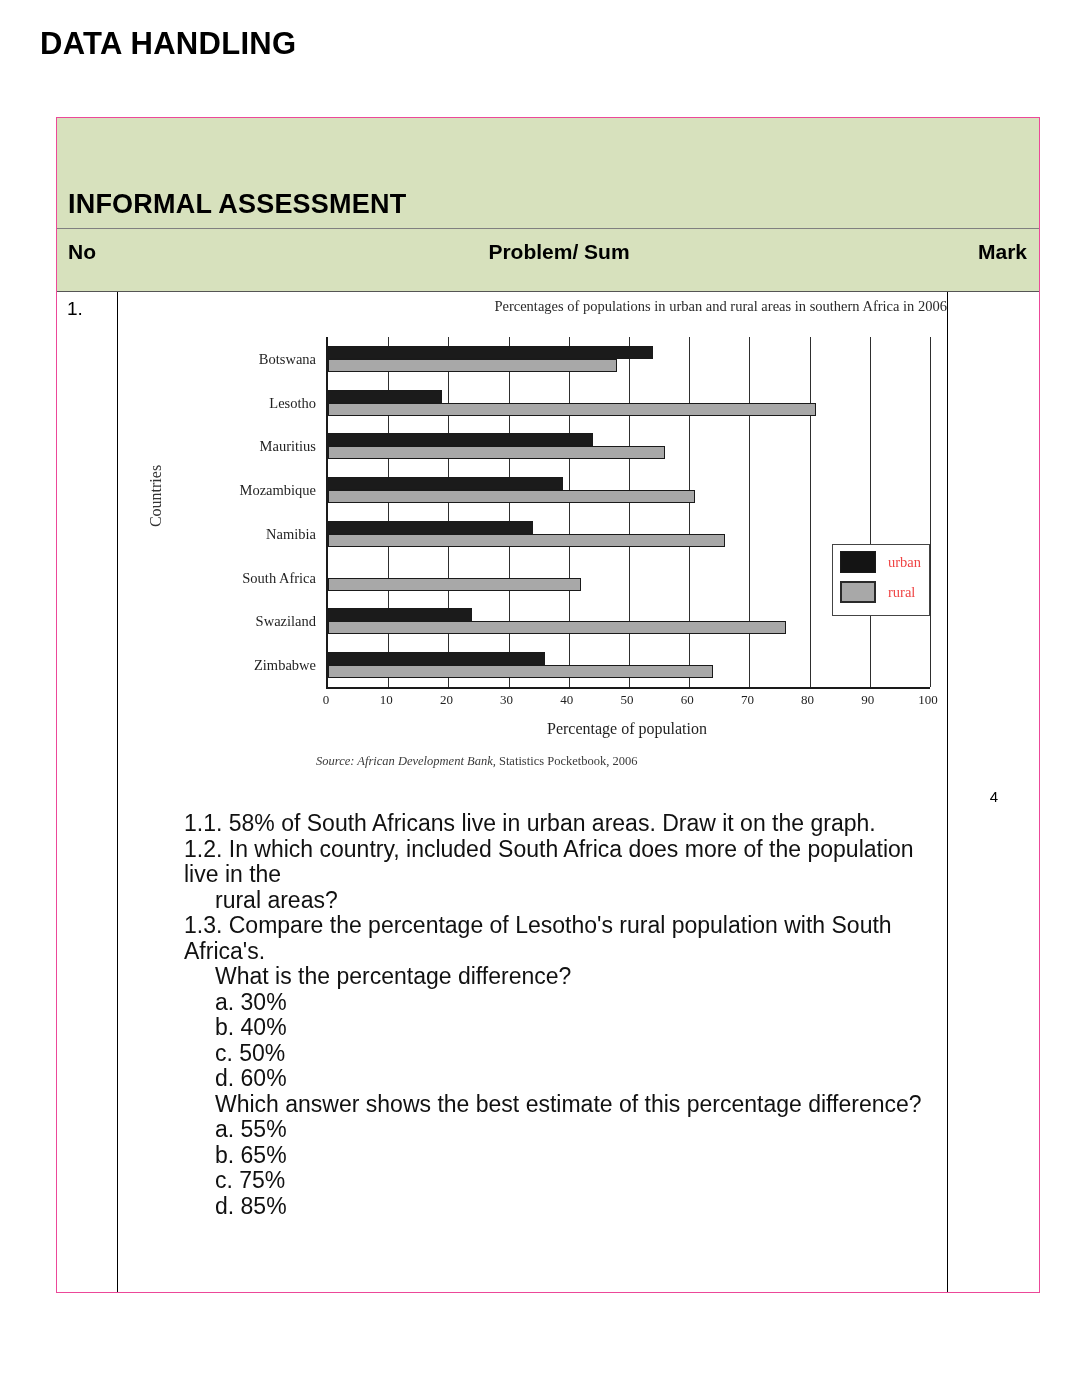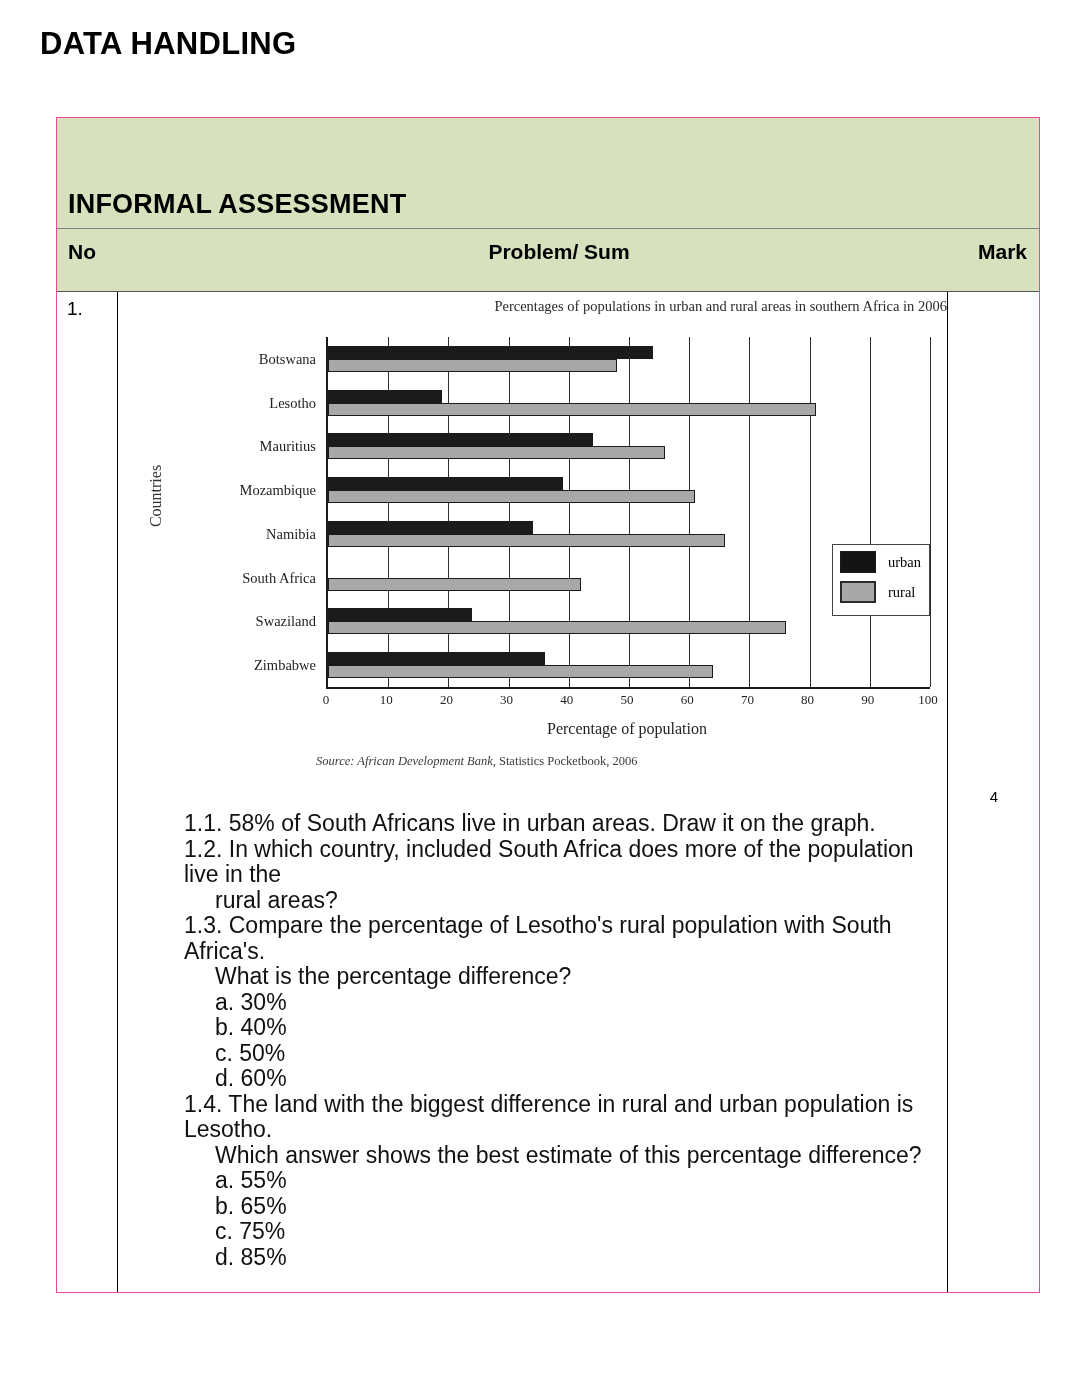--- a/index.html
+++ b/index.html
@@ -238,21 +238,21 @@
     border: 1px solid #1a1a1a;
     box-sizing: border-box;
   }
   .legend-swatch.urban { background: #141414; }
   .legend-swatch.rural { background: #a8a8a8; border: 2px solid #2a2a2a; }
   .legend-text {
     position: absolute;
     left: 48px; top: 3px;
     font-family: "Liberation Serif", serif;
     font-size: 14.5px;
-    color: #000000;
+    color: #ef4444;
   }
 
   
   .questions {
     position: absolute;
     left: 66px;
     top: 519px;
     width: 760px;
     font-size: 23px;
     line-height: 25.5px;
@@ -376,21 +376,20 @@
           </div>
           <div class="q-item">
             <span class="q-line">1.3. Compare the percentage of Lesotho's rural population with South Africa's.</span>
             <span class="q-cont">What is the percentage difference?</span>
             <span class="q-opt">a. 30%</span>
             <span class="q-opt">b. 40%</span>
             <span class="q-opt">c. 50%</span>
             <span class="q-opt">d. 60%</span>
           </div>
           <div class="q-item">
-            <span class="q-line">1.4. The land with the biggest difference in rural and urban population is Lesotho.</span>
             <span class="q-cont">Which answer shows the best estimate of this percentage difference?</span>
             <span class="q-opt">a. 55%</span>
             <span class="q-opt">b. 65%</span>
             <span class="q-opt">c. 75%</span>
             <span class="q-opt">d. 85%</span>
           </div>
         </div>
 
     </div>
 

